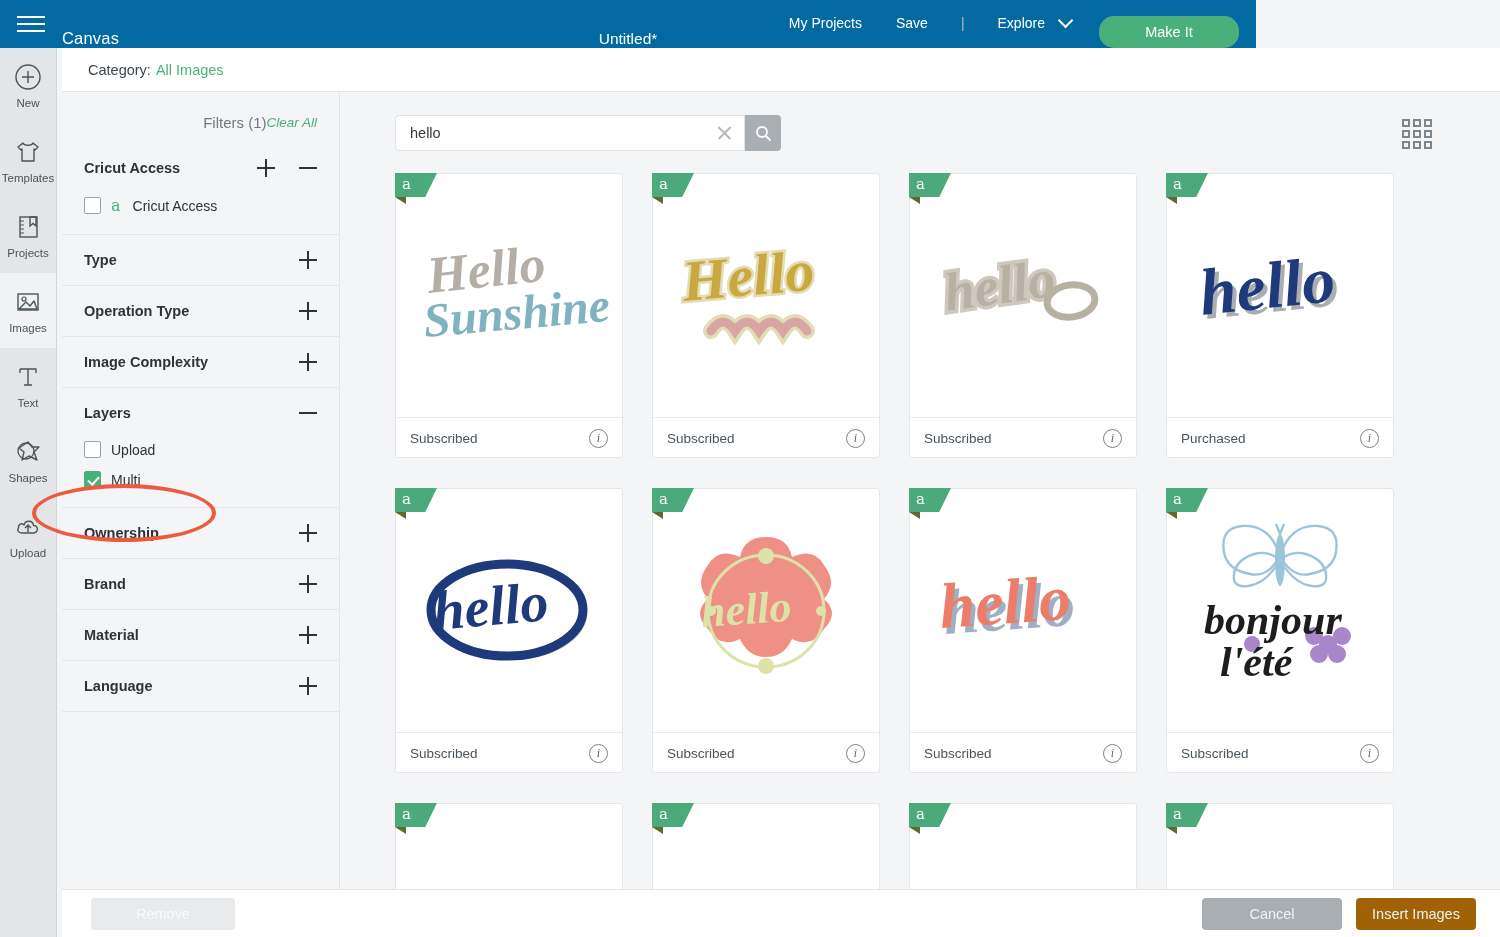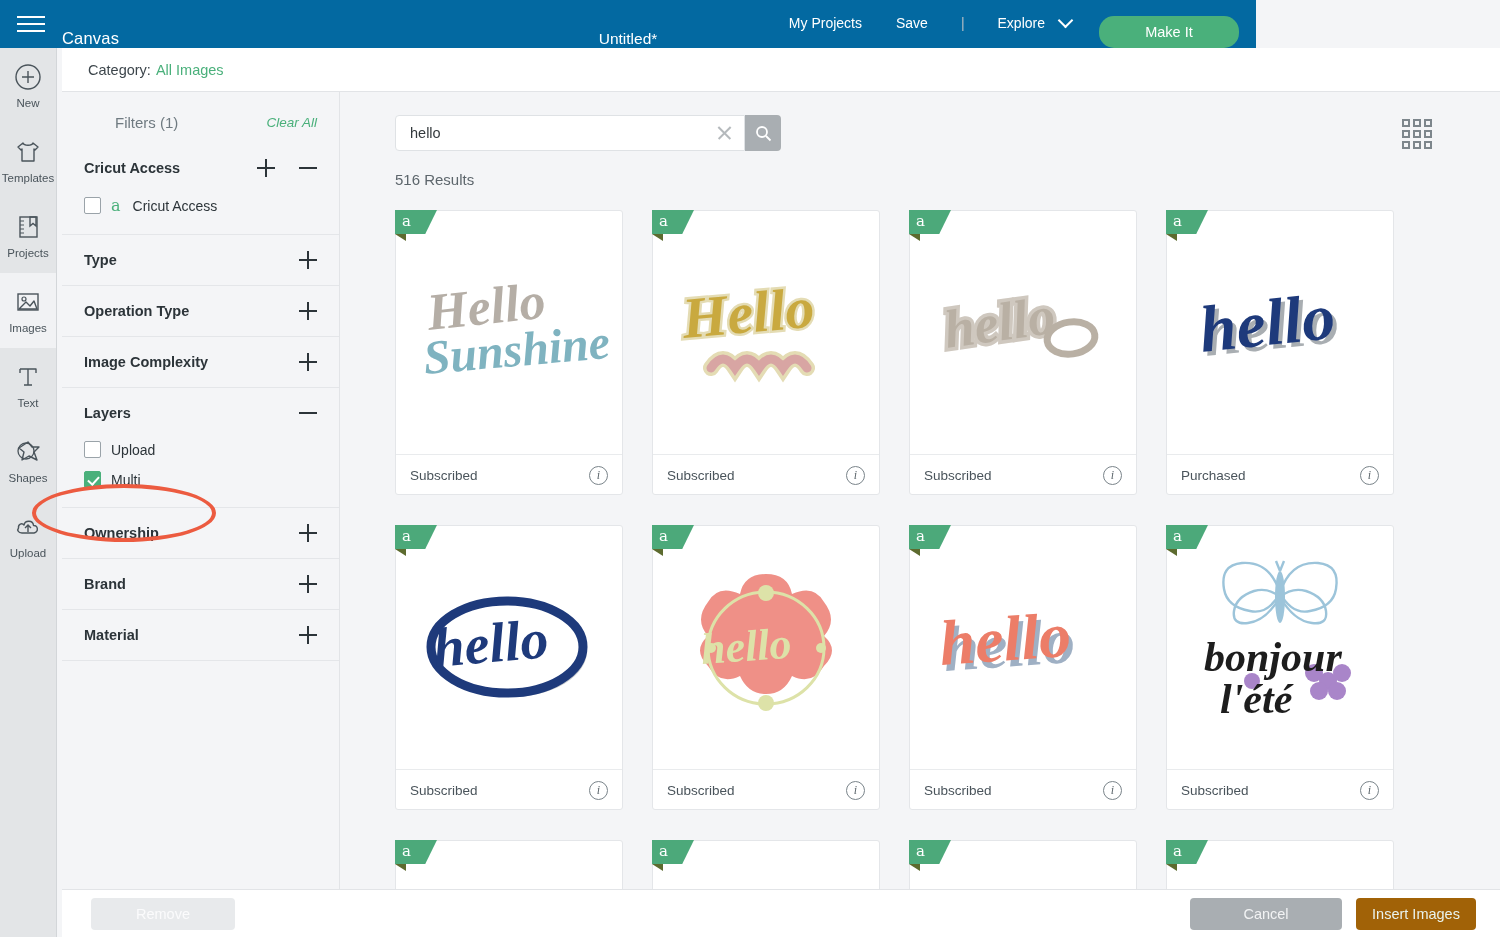--- a/index.html
+++ b/index.html
@@ -72,21 +72,21 @@
     font-size: 14.5px; color: #3d464c;
   }
   .cat-bar .catlink { color: #4ab07b; cursor: pointer; margin-left: 5px; }
 
   
   .filters {
     position: absolute; top: 44px; left: 0; width: 278px; bottom: 48px;
     background: #f4f5f7; border-right: 1px solid #e2e4e7; overflow: hidden;
   }
   .filters-head {
-    display: flex; align-items: center; justify-content: space-between;
+    display: flex; align-items: center; justify-content: flex-end;
     padding: 22px 22px 12px 22px;
     margin-left: 31px;
   }
   .filters-title { font-size: 15px; color: #6f7a81; }
   .clear-all { font-size: 13.5px; color: #4ab07b; cursor: pointer; font-style: italic; }
   .fsec { border-bottom: 1px solid #e4e6e9; padding: 0 22px; }
   .fsec-head {
     display: flex; align-items: center; height: 50px; cursor: pointer;
   }
   .fsec-name { font-size: 14.5px; font-weight: bold; color: #2c3439; flex: 1; }
@@ -219,21 +219,21 @@
     background: #fff; border-top: 1px solid #e2e4e7;
     display: flex; align-items: center; padding: 0 24px;
   }
   .btn {
     border: none; border-radius: 4px; font-size: 14.5px; height: 32px;
     font-family: inherit; cursor: pointer;
   }
   .btn-remove {
     background: #e8eaec; color: #fbfbfc; width: 144px; margin-left: 5px;
   }
-  .btn-cancel { background: #a9aeb2; color: #f2f3f4; width: 152px; }
+  .btn-cancel { background: #a9aeb2; color: #f2f3f4; width: 140px; }
   .btn-insert {
     background: #a16207; color: #e9f3ed; width: 120px; margin-left: 14px;
   }
   .foot-right { margin-left: auto; display: flex; align-items: center; }
 </style>
 </head>
 <body>
 
 <div class="app">
 
@@ -390,20 +390,26 @@
         </div>
       </div>
 
       <div class="fsec">
         <div class="fsec-head">
           <span class="fsec-name">Material</span>
           <span class="pm plus"></span>
         </div>
       </div>
 
+      <div class="fsec">
+        <div class="fsec-head">
+          <span class="fsec-name">Language</span>
+          <span class="pm plus"></span>
+        </div>
+      </div>
     </div>
 
     <div class="results">
       <div class="search-row">
         <div class="search-box">
           <input value="hello" style="">
           <span class="xbtn"></span>
         </div>
         <button class="searchbtn">
           <svg width="17" height="17" viewBox="0 0 17 17">
@@ -417,21 +423,20 @@
             <i></i>
             <i></i>
             <i></i>
             <i></i>
             <i></i>
             <i></i>
             <i></i>
         </div>
       </div>
 
-      <div class="result-count">516 Results</div>
 
       <div class="card-grid">
 
         <div class="card">
           <div class="ribbon">
             <span class="rb-main"></span>
               <span class="rb-fold"></span>
               <span class="rb-a">a</span>
           </div>
           <div class="card-art">

